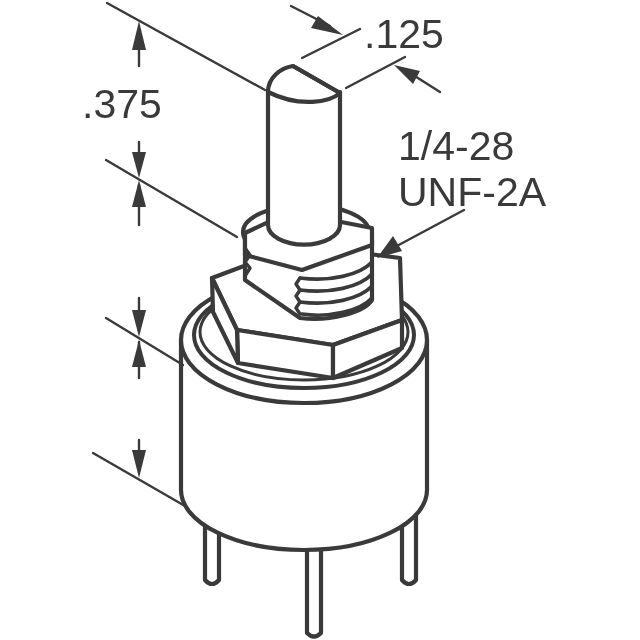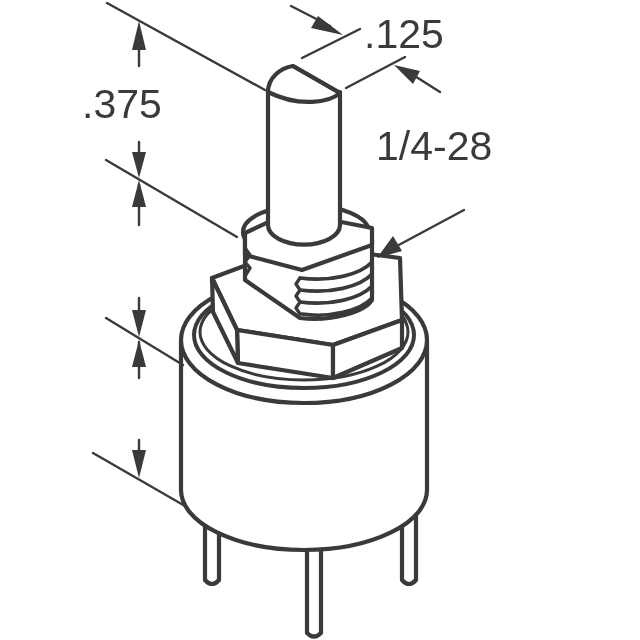--- a/index.html
+++ b/index.html
@@ -106,16 +106,17 @@
       <polygon class="arr" points="377,258 393,236 402,251"></polygon>
     </g>
   </svg>
 
   <div class="lbl" style="left:364px; top:14px;">.125</div>
 
   <div class="lbl" style="left:82px; top:84px;">.375</div>
 
 
 
-  <div class="lbl" style="left:376px; top:126px;">1/4-28</div>
+  <div class="lbl" style="left:398px; top:126px;">1/4-28</div>
 
+  <div class="lbl" style="left:398px; top:172px;">UNF-2A</div>
 
 </div>
 
 </body></html>

